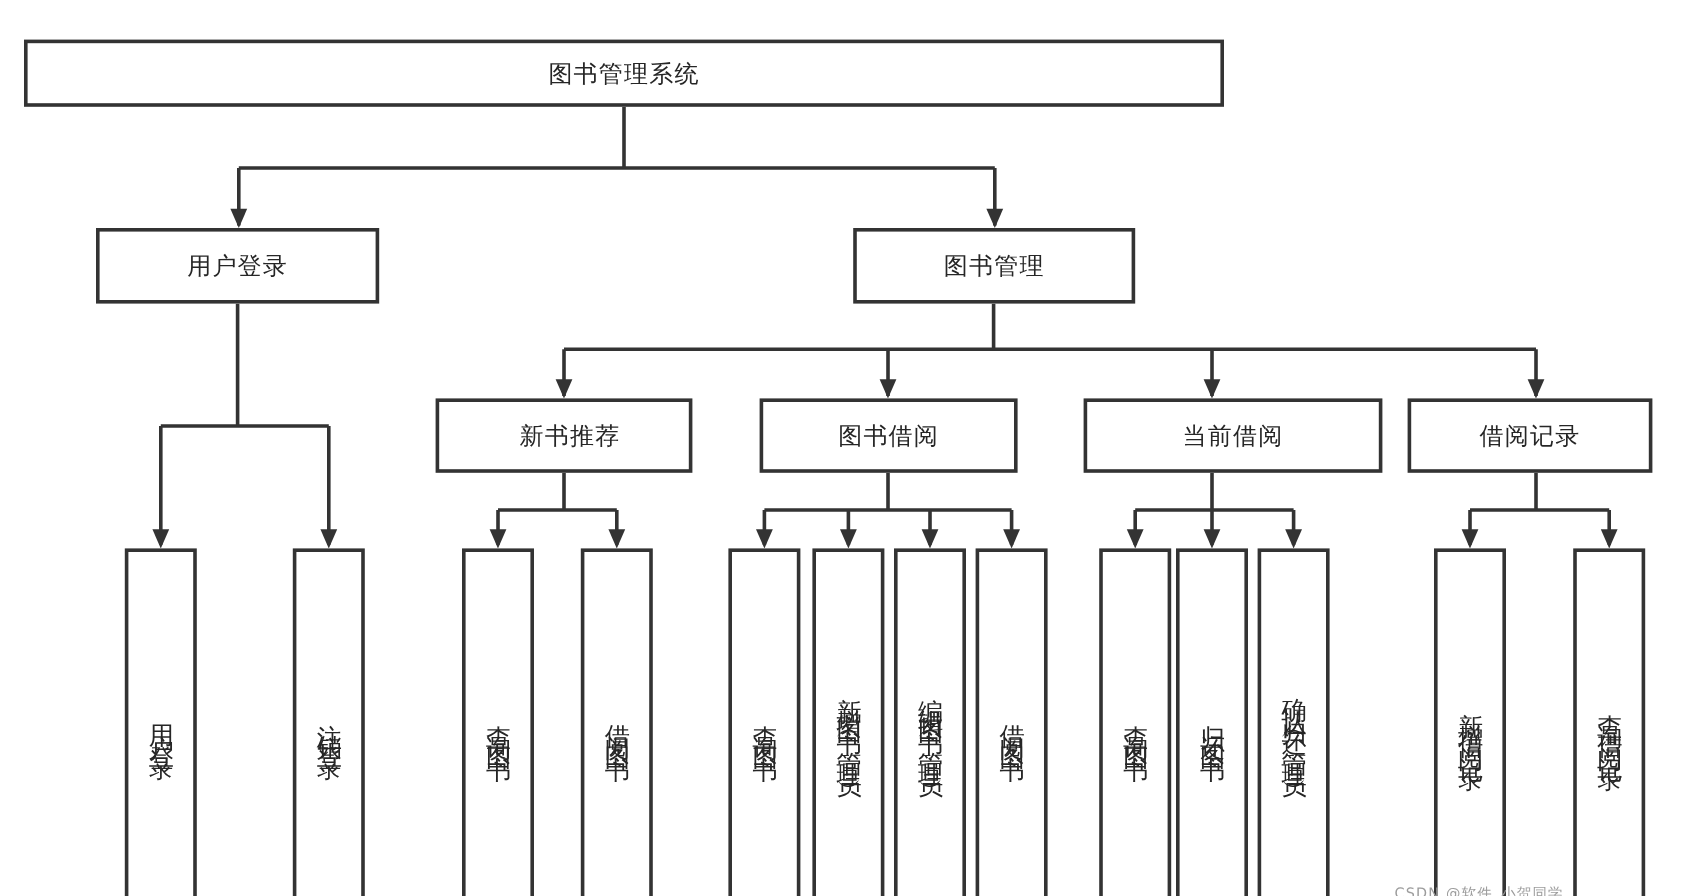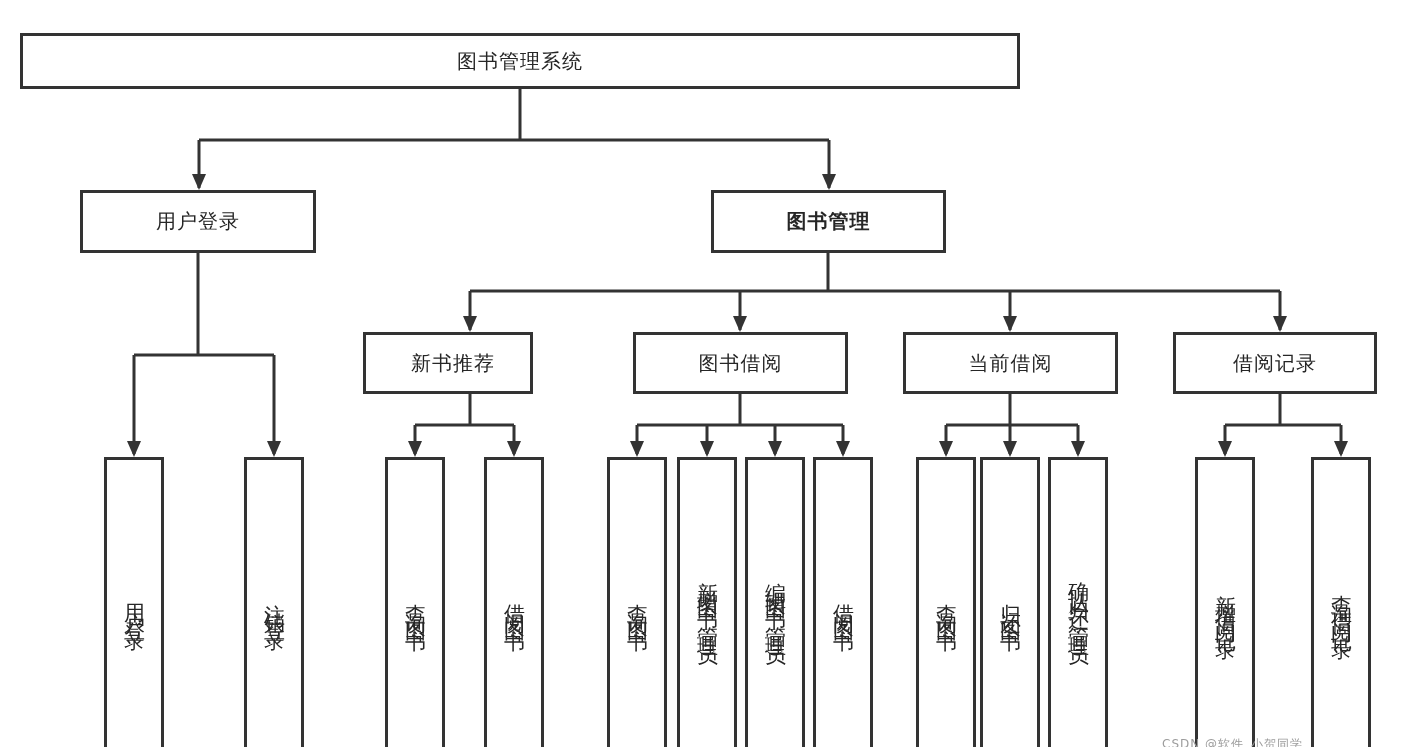--- a/index.html
+++ b/index.html
@@ -39,25 +39,25 @@
     text-orientation:mixed;
     font-size:21px;
     letter-spacing:9px;
     line-height:1;
     white-space:nowrap;
   }
   
   .n-root{left:20px;top:13px;width:1000px;height:56px;}
   
   .n-l2a{left:80px;top:170px;width:236px;height:63px;}
-  .n-l2b{left:711px;top:170px;width:235px;height:63px;font-weight:bold;}
+  .n-l2b{left:711px;top:170px;width:235px;height:63px;}
   
-  .n-l3a{left:363px;top:312px;width:170px;height:62px;padding-left:10px;}
+  .n-l3a{left:363px;top:312px;width:214px;height:62px;padding-left:10px;}
   .n-l3b{left:633px;top:312px;width:215px;height:62px;justify-content:center;}
-  .n-l3c{left:903px;top:312px;width:215px;height:62px;}
+  .n-l3c{left:903px;top:312px;width:249px;height:62px;}
   .n-l3d{left:1173px;top:312px;width:204px;height:62px;}
   
   .leaf{top:437px;width:60px;height:296px;}
   .n-f1{left:104px;}  .n-f2{left:244px;}
   .n-f3{left:385px;}  .n-f4{left:484px;}
   .n-f5{left:607px;}  .n-f6{left:677px;}
   .n-f7{left:745px;}  .n-f8{left:813px;}
   .n-f9{left:916px;}  .n-f10{left:980px;}
   .n-f11{left:1048px;}
   .n-f12{left:1195px;} .n-f13{left:1311px;}

